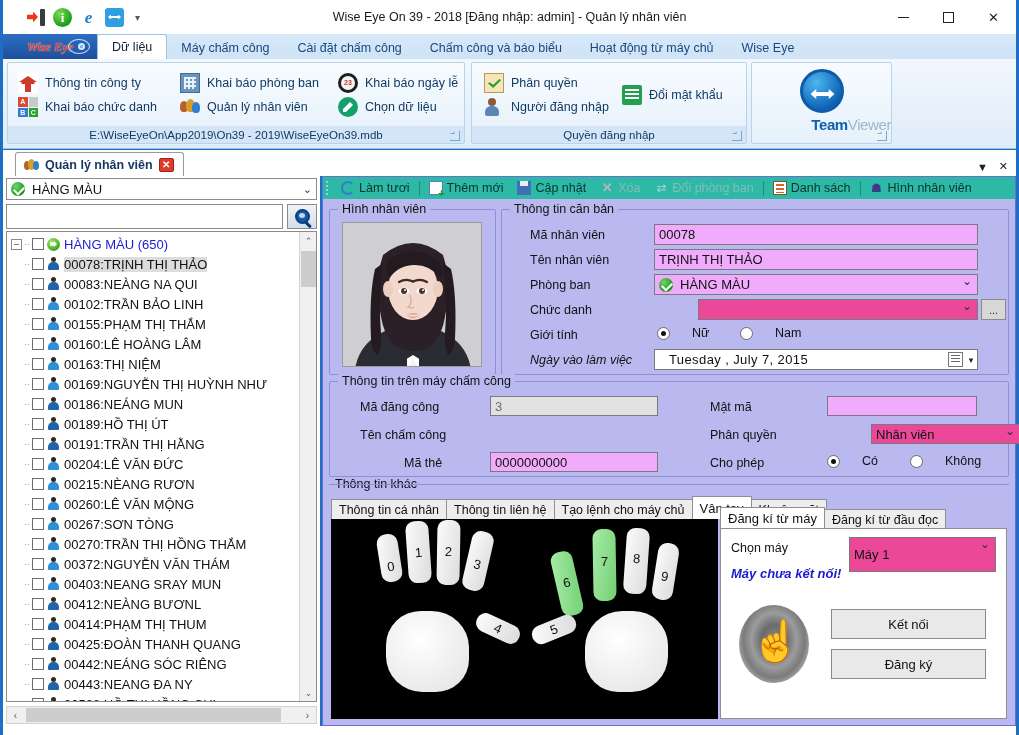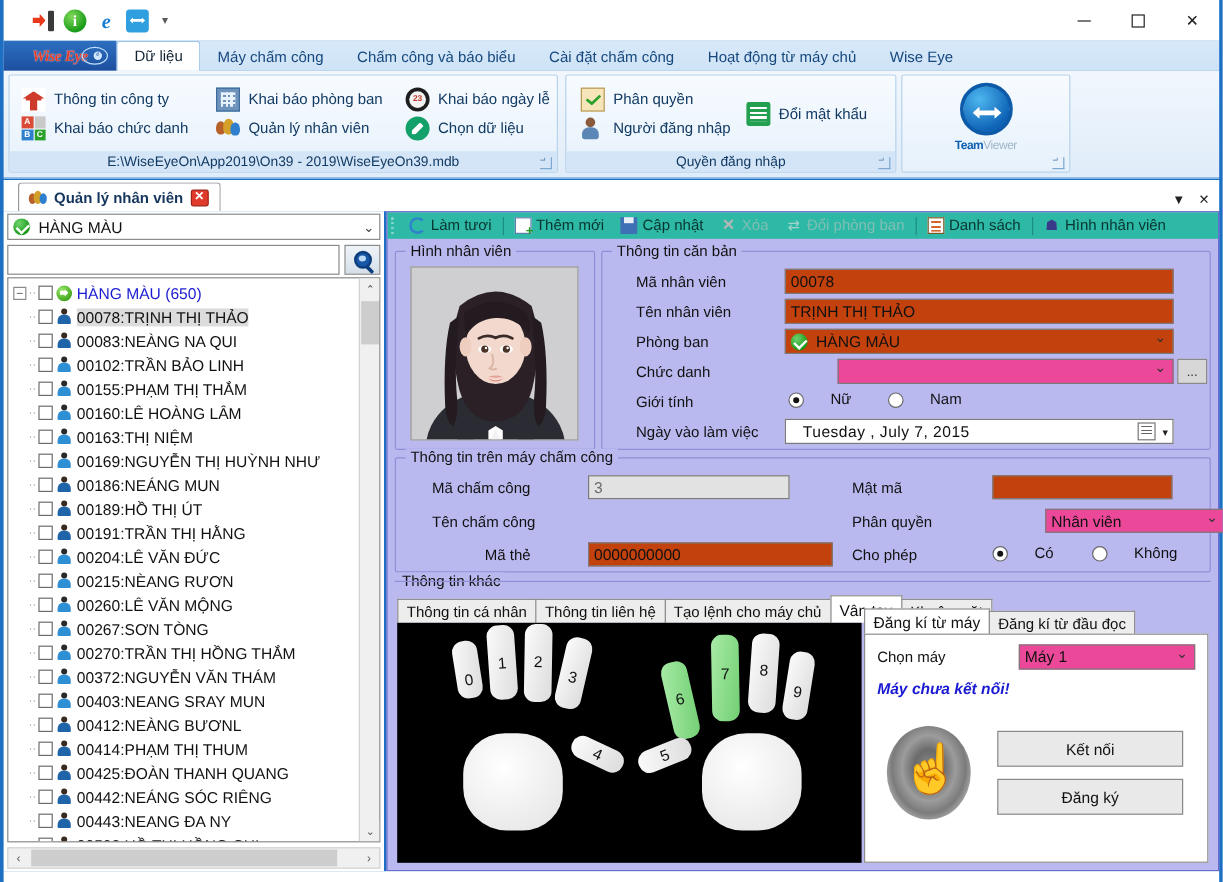--- a/index.html
+++ b/index.html
@@ -162,21 +162,21 @@
   .tv-logo { position:absolute; left:0; right:0; top:6px; text-align:center; }
   .tv-disc {
     width:44px; height:44px; margin:0 auto; border-radius:50%;
     background: radial-gradient(circle at 35% 28%, #4db6ef, #0f63b6 72%);
     border:3px solid #0d5aa8; position:relative;
   }
   .tv-disc::after{
     content:""; position:absolute; left:8px; top:17px; width:24px; height:10px; background:#fff;
     clip-path: polygon(0 50%, 24% 0, 24% 30%, 76% 30%, 76% 0, 100% 50%, 76% 100%, 76% 70%, 24% 70%, 24% 100%);
   }
-  .tv-text { margin-top:3px; font-size:10px; letter-spacing:-0.4px; }
+  .tv-text { margin-top:3px; font-size:15px; letter-spacing:-0.4px;text-align:right; }
   .tv-text b { color:#0e5fae; }
   .tv-text span { color:#9fb6c9; }
 
   
   .mdi-strip {
     position:absolute; left:3px; top:150px; right:3px; height:26px;
     background:#ffffff;
     display:flex; align-items:flex-end;
   }
   .mdi-tab {
@@ -325,21 +325,21 @@
 
   .gbox {
     position:absolute; border:1px solid #8f8fd8; border-radius:2px;
   }
   .gbox > .gtitle {
     position:absolute; left:8px; top:-8px; background:#b9b9f0; padding:0 4px;
     font-size:12.5px; color:#111;
   }
   .flabel { position:absolute; font-size:12.5px; color:#111; }
   .fld {
-    position:absolute; border:1px solid #7a7a7a; background:#c2410c;
+    position:absolute; border:1px solid #7a7a7a; background:#f0abfc;
     font-size:13px; color:#111; padding:1px 4px; display:flex; align-items:center;
   }
   .fld.ro { background:#e2e2e2; color:#6f6f6f; }
   .fld.combo { padding-right:18px; }
   .fld.combo .cv { flex:1; }
   .fld.combo::after{
     content:"⌄"; position:absolute; right:5px; top:-1px; color:#333; font-size:12px;
   }
   .fld.combo.gray { background:#ec4899;margin-left:44px; }
   .radio { position:absolute; display:flex; align-items:center; gap:22px; font-size:12.5px; color:#111; }
@@ -399,20 +399,21 @@
 <div class="app">
 
   <div class="titlebar">
     <div class="qat">
       <span class="qicon exit"></span>
       <span class="qicon info">i</span>
       <span class="qicon ie">e</span>
       <span class="qicon tv"></span>
       <span class="qat-more">▾</span>
     </div>
+    <div class="title-text">Wise Eye On 39 - 2018 [Đăng nhập: admin] - Quản lý nhân viên</div>
     <div class="winbtns">
       <div class="winbtn">
           <span class="mini"></span>
         </div>
       <div class="winbtn">
           <span class="maxi"></span>
         </div>
       <div class="winbtn">
           <span>✕</span>
         </div>
@@ -420,22 +421,22 @@
   </div>
 
   <div class="ribbon-tabs">
     <div class="wise-logo">
       <span class="wt">Wise Eye</span>
       <span class="oval"></span>
       <span class="pupil">e</span>
     </div>
     <div class="rtab active">Dữ liệu</div>
     <div class="rtab">Máy chấm công</div>
+    <div class="rtab">Cài đặt chấm công</div>
     <div class="rtab">Chấm công và báo biểu</div>
-    <div class="rtab">Cài đặt chấm công</div>
     <div class="rtab">Hoạt động từ máy chủ</div>
     <div class="rtab">Wise Eye</div>
   </div>
 
   <div class="ribbon">
 
     <div class="rgroup" style="left:4px; width:458px;">
       <div class="ritems">
         <div class="ritem" style="left:6px; top:6px;">
           <span class="ricon ic-home"></span>
@@ -858,38 +859,38 @@
       <div class="flabel" style="left:28px; top:118px;">Giới tính</div>
       <div class="radio" style="left:155px; top:116px;">
         <span class="rdot on"></span>
         <span>Nữ</span>
       </div>
       <div class="radio" style="left:238px; top:116px;">
         <span class="rdot"></span>
         <span>Nam</span>
       </div>
 
-      <div class="flabel" style="left:28px; top:143px;">Ngày vào làm việc</div>
+      <div class="flabel" style="left:28px; top:143px;font-style:italic;">Ngày vào làm việc</div>
       <div class="datefld" style="left:152px; top:139px; right:30px; height:21px;">
         <span class="dtext">Tuesday ,     July      7, 2015</span>
         <span class="dcal"></span>
         <span class="dchev">▾</span>
       </div>
     </div>
 
     <div class="gbox" style="left:6px; top:204px; right:6px; height:96px;">
       <div class="gtitle">Thông tin trên máy chấm công</div>
 
-      <div class="flabel" style="left:30px; top:18px;">Mã chấm công</div>
+      <div class="flabel" style="left:30px; top:18px;">Mã đăng công</div>
       <div class="fld ro" style="left:160px; top:14px; width:168px; height:20px;">3</div>
 
       <div class="flabel" style="left:30px; top:46px;">Tên chấm công</div>
 
       <div class="flabel" style="left:30px; top:74px;margin-left:44px;">Mã thẻ</div>
-      <div class="fld" style="left:160px; top:70px; width:204px; height:20px;">0000000000</div>
+      <div class="fld" style="left:160px; top:70px; width:168px; height:20px;">0000000000</div>
 
       <div class="flabel" style="left:380px; top:18px;">Mật mã</div>
       <div class="fld" style="left:497px; top:14px; width:150px; height:20px;"></div>
 
       <div class="flabel" style="left:380px; top:46px;">Phân quyền</div>
       <div class="fld combo gray" style="left:497px; top:42px; width:150px; height:20px;">
         <span class="cv">Nhân viên</span>
       </div>
 
       <div class="flabel" style="left:380px; top:74px;">Cho phép</div>
@@ -953,21 +954,21 @@
         <div class="palm" style="left:254px; top:92px; width:83px; height:81px; border-radius:45% 42% 44% 40%;"></div>
       </div>
 
       <div class="fpright" style="left:391px; top:22px; right:0; bottom:2px;">
         <div class="tabstrip" style="left:0; top:0;">
           <div class="ttab active" style="height:22px; background:#fff;">Đăng kí từ máy</div>
           <div class="ttab" style="height:20px;">Đăng kí từ đầu đọc</div>
         </div>
         <div class="tabbody" style="left:0; top:21px; right:2px; bottom:0; border-top:1px solid #8f8f8f;">
           <div class="flabel" style="left:10px; top:12px;">Chọn máy</div>
-          <div class="fld combo gray" style="left:84px; top:8px; right:10px; height:21px;">
+          <div class="fld combo gray" style="left:84px; top:8px; right:10px; height:35px;">
             <span class="cv">Máy 1</span>
           </div>
           <div class="fp-note" style="left:10px; top:37px;">Máy chưa kết nối!</div>
 
           <div class="fp-thumb" style="left:18px; top:76px; width:70px; height:78px;"></div>
           <div class="fp-hand" style="left:30px; top:92px;">☝</div>
 
           <div class="btn" style="left:110px; top:120px; right:20px; height:30px;">Đăng ký</div>
           <div class="btn" style="left:110px; top:80px; right:20px; height:30px;">Kết nối</div>
         </div>

